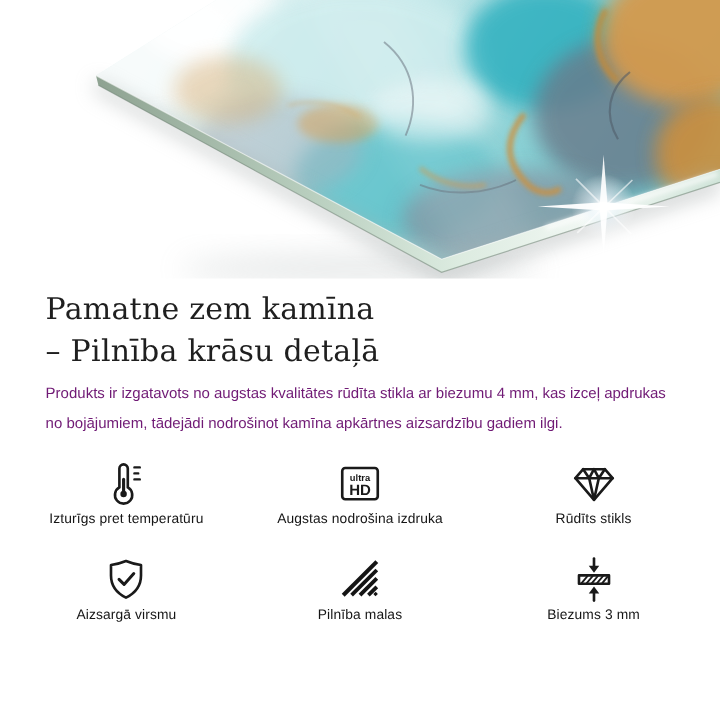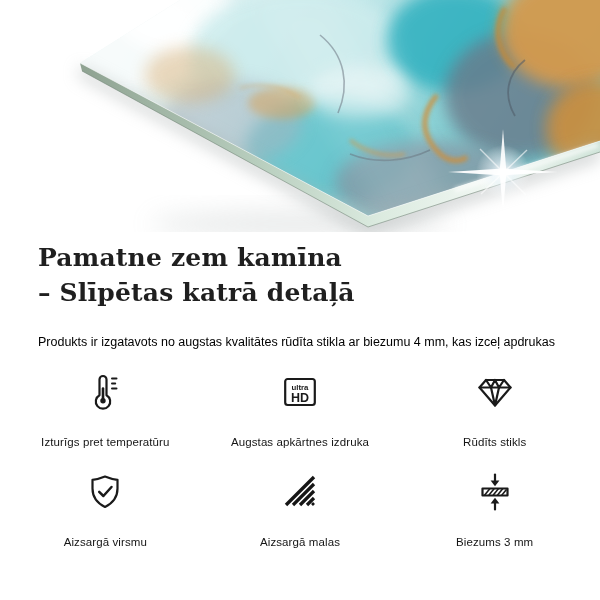--- a/index.html
+++ b/index.html
@@ -4,33 +4,33 @@
 <style>
   html,body{margin:0;padding:0;}
   body{
     width:600px;height:600px;background:#ffffff;overflow:hidden;
     font-family:"Liberation Sans", sans-serif;color:#1c1c1c;
   }
   .hero{position:relative;width:600px;height:232px;overflow:hidden;}
   .hero svg{display:block;}
   .content{padding:0 30px 0 38px;}
   .page-title{
-    margin:8px 0 0 0;font-family:"DejaVu Serif", serif;font-weight:700;
+    margin:8px 0 0 0;font-family:"DejaVu Serif", serif;font-weight:400;
     font-size:25px;line-height:35px;color:#1f1f1f;letter-spacing:.2px;
   }
   .page-title span{display:block;}
-  .lead{margin-top:20px;font-size:12.5px;line-height:25px;color:#000000;letter-spacing:0;}
+  .lead{margin-top:6px;font-size:12.5px;line-height:25px;color:#701a75;letter-spacing:0;}
   .lead span{display:block;white-space:nowrap;}
   .features{
     display:grid;grid-template-columns:repeat(3,1fr);
     width:584px;margin:15px 0 0 8px;row-gap:22px;
   }
   .feature{display:flex;flex-direction:column;align-items:center;}
   .ficon{height:42px;display:flex;align-items:flex-end;justify-content:center;}
-  .flabel{margin-top:24px;font-size:11.5px;color:#151515;letter-spacing:.1px;white-space:nowrap;}
+  .flabel{margin-top:4px;font-size:11.5px;color:#151515;letter-spacing:.1px;white-space:nowrap;}
   .icon-stroke{fill:none;stroke:#1a1a1a;stroke-width:2.2;stroke-linecap:round;stroke-linejoin:round;}
 </style>
 </head>
 <body>
 
 <div>
 
   <div class="hero">
     <svg width="600" height="232" viewBox="0 0 600 232">
       <defs>
@@ -109,24 +109,25 @@
         <polygon points="503,129 506.4,172 503,214 499.6,172" fill="#ffffff" opacity="0.9"></polygon>
         <path d="M480,149 L526,195 M527,150 L481,194" stroke="#ffffff" stroke-width="1.4" opacity="0.6"></path>
         <circle cx="503" cy="172" r="3.2" fill="#ffffff"></circle>
       </g>
     </svg>
   </div>
 
   <div class="content">
     <h1 class="page-title">
       <span>Pamatne zem kamīna</span>
-      <span>– Slīpētas katrā detaļā</span>
+      <span>– Pilnība krāsu detaļā</span>
     </h1>
     <div class="lead">
       <span>Produkts ir izgatavots no augstas kvalitātes rūdīta stikla ar biezumu 4 mm, kas izceļ apdrukas</span>
+      <span>no bojājumiem, tādejādi nodrošinot kamīna apkārtnes aizsardzību gadiem ilgi.</span>
     </div>
   </div>
 
   <div class="features">
 
     <div class="feature">
       <div class="ficon">
         <svg width="40" height="40" viewBox="0 0 40 40">
           <g class="icon-stroke">
             <path d="M14.5,23.2 V7.5 a3.5,3.5 0 0 1 7,0 V23.2 a7.2,7.2 0 1 1 -7,0 Z"></path>
@@ -140,21 +141,21 @@
     </div>
 
     <div class="feature">
       <div class="ficon">
         <svg width="40" height="40" viewBox="0 0 40 40">
           <rect x="5.2" y="7" width="29.6" height="26" rx="2.5" class="icon-stroke" stroke-width="2.6"></rect>
           <text x="20" y="17.5" text-anchor="middle" font-size="7.8" font-weight="700" font-family="Liberation Sans, sans-serif" fill="#1a1a1a">ultra</text>
           <text x="20" y="29.5" text-anchor="middle" font-size="12.5" font-weight="700" font-family="Liberation Sans, sans-serif" fill="#1a1a1a">HD</text>
         </svg>
       </div>
-      <div class="flabel">Augstas apkārtnes izdruka</div>
+      <div class="flabel">Augstas nodrošina izdruka</div>
     </div>
 
     <div class="feature">
       <div class="ficon">
         <svg width="40" height="40" viewBox="0 0 40 40">
           <g class="icon-stroke">
             <path d="M11,8 H29 L35.5,15.5 L20,33.5 L4.5,15.5 Z"></path>
             <path d="M4.5,15.5 H35.5"></path>
             <path d="M11,8 L16,15.5 L20,8 L24,15.5 L29,8"></path>
             <path d="M16,15.5 L20,33.5 L24,15.5"></path>
@@ -181,21 +182,21 @@
         <svg width="40" height="40" viewBox="0 0 40 40">
           <g stroke="#151515" fill="none" stroke-linecap="butt">
             <path d="M6,33 L34,5" stroke-width="3.4"></path>
             <path d="M13,33 L34,12" stroke-width="3.2"></path>
             <path d="M20,33 L34,19" stroke-width="3.2"></path>
             <path d="M27,33 L34,26" stroke-width="3.2"></path>
             <path d="M32,33 L34,31" stroke-width="2.6"></path>
           </g>
         </svg>
       </div>
-      <div class="flabel">Aizsargā malas</div>
+      <div class="flabel">Pilnība malas</div>
     </div>
 
     <div class="feature">
       <div class="ficon">
         <svg width="40" height="40" viewBox="0 0 40 40">
           <path d="M20,2.5 V8.5" class="icon-stroke" stroke-width="2.4"></path>
           <polygon points="15.6,8.5 24.4,8.5 20,14.2" fill="#1a1a1a"></polygon>
           <rect x="7.5" y="16.5" width="25" height="7" class="icon-stroke" stroke-width="2"></rect>
           <g stroke="#1a1a1a" stroke-width="1.6" fill="none">
             <path d="M9.5,23.2 L14.8,16.8"></path>

